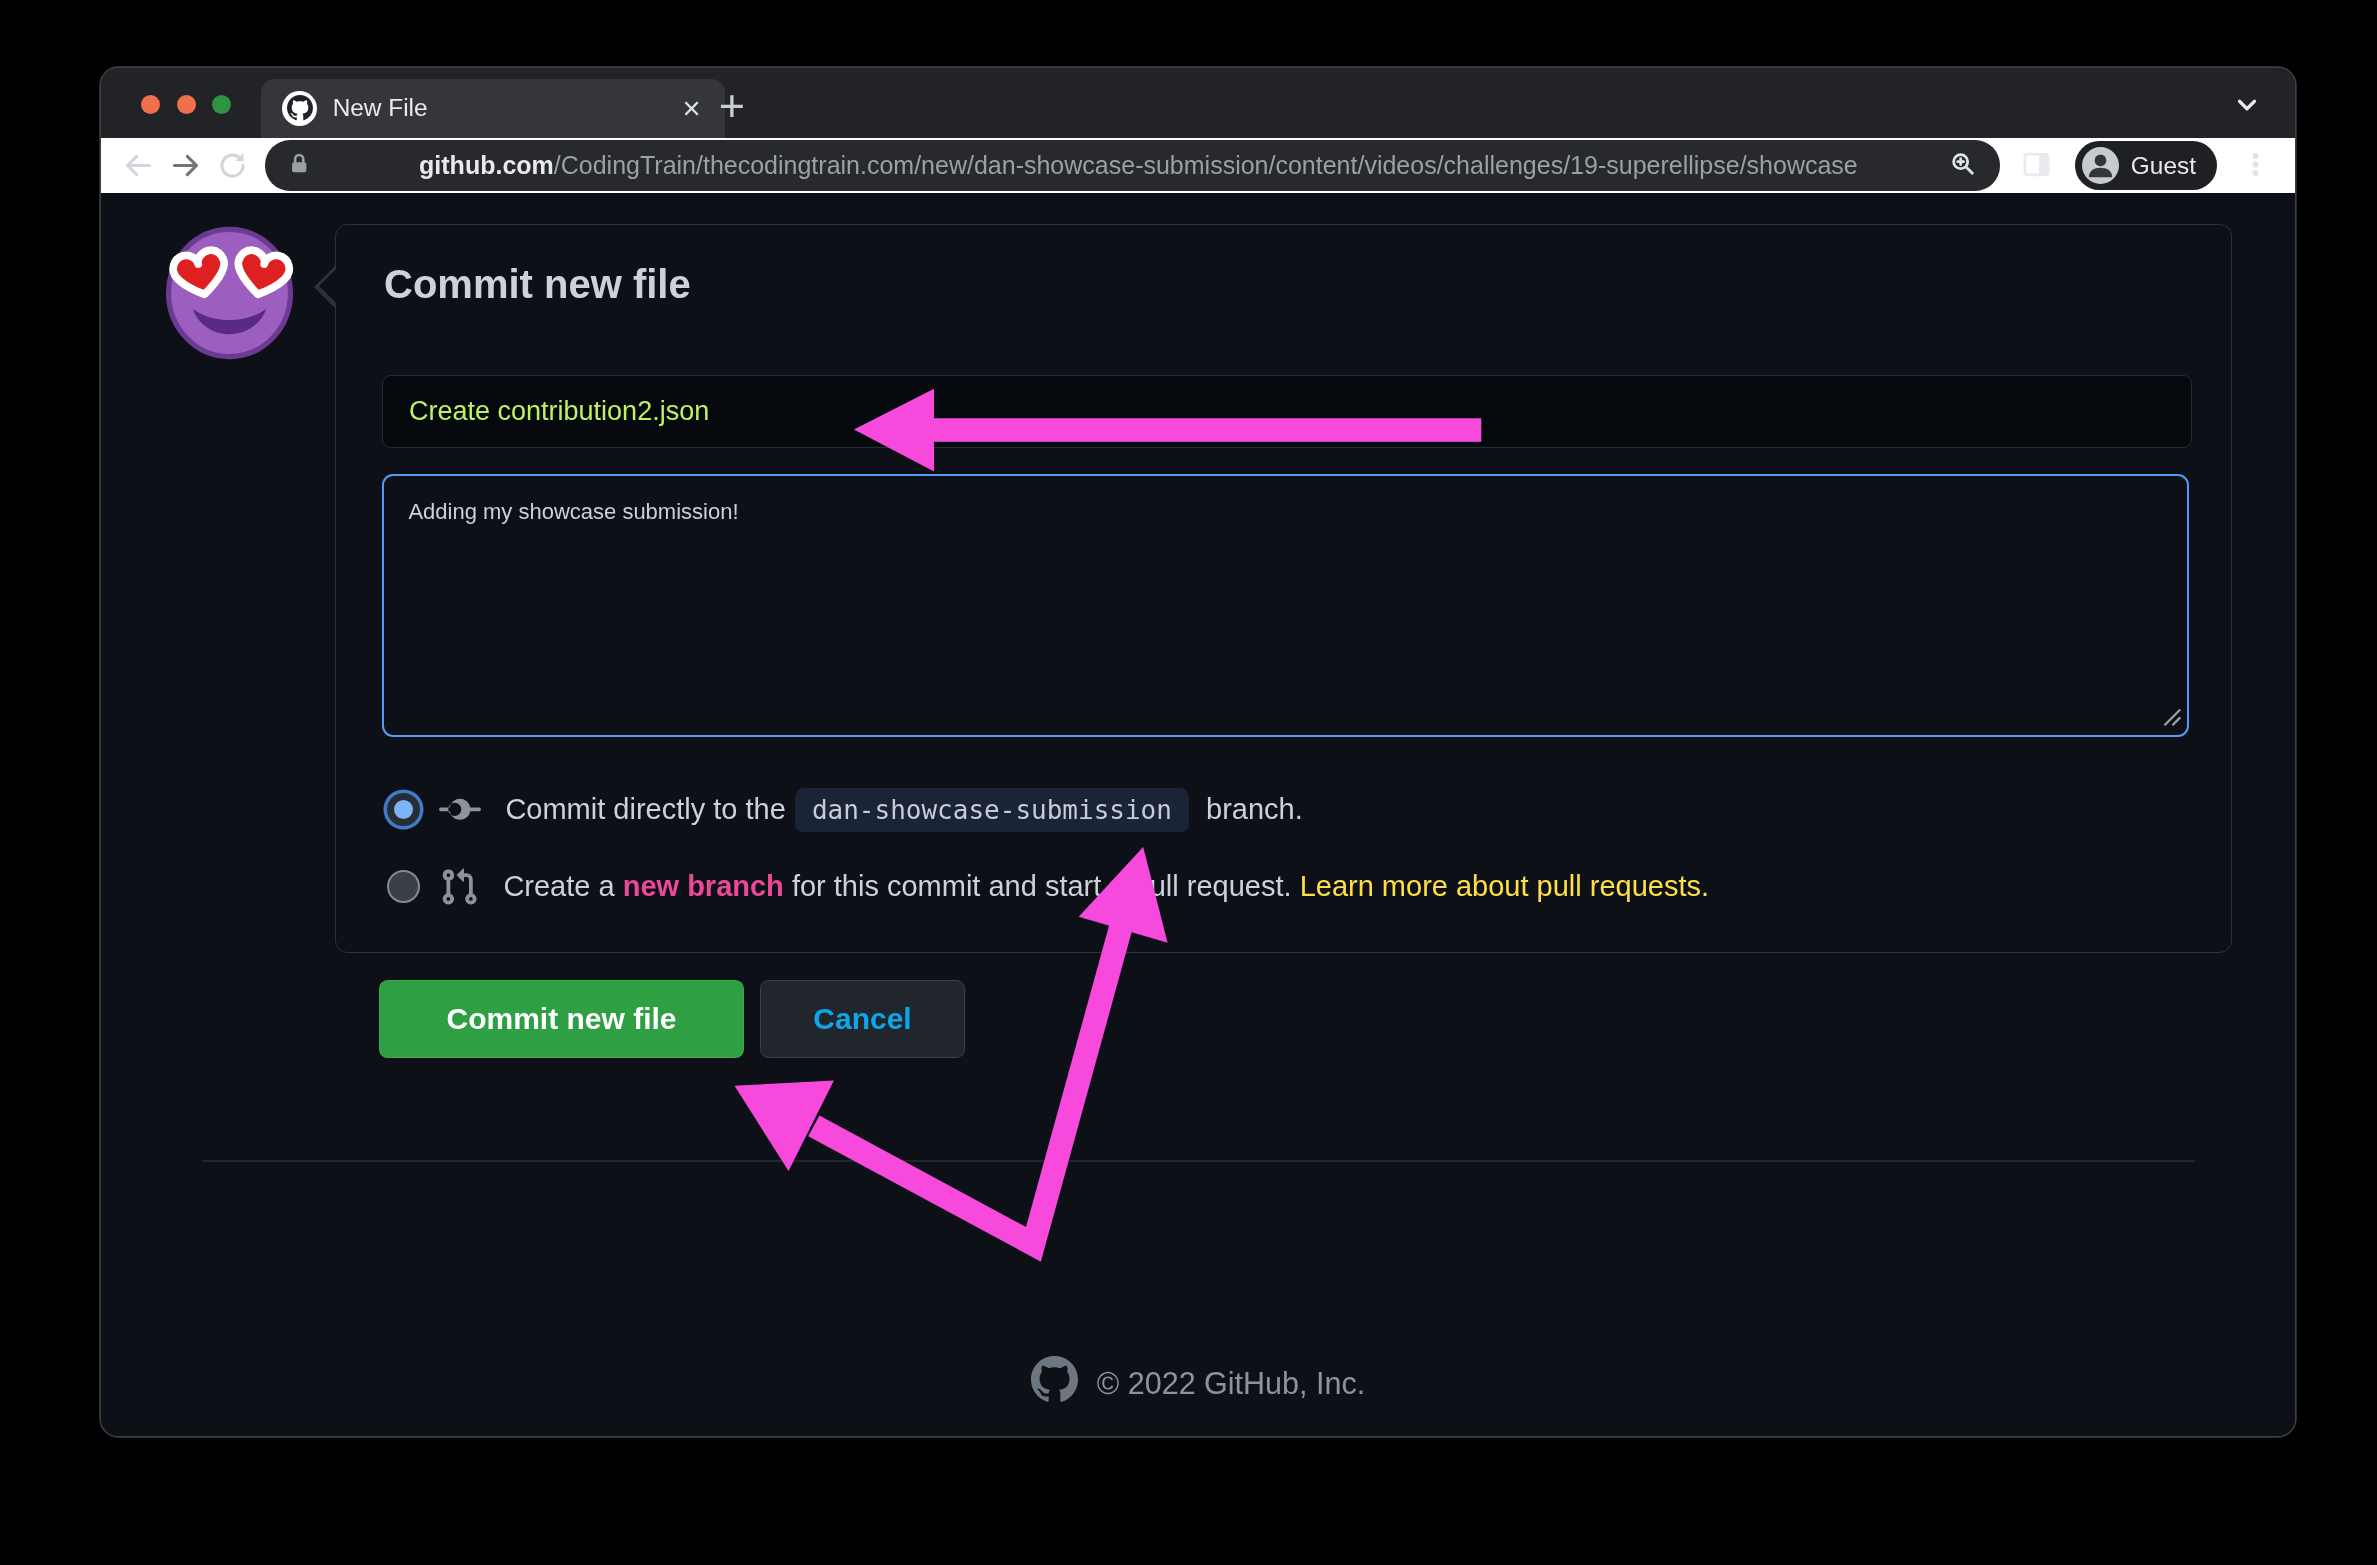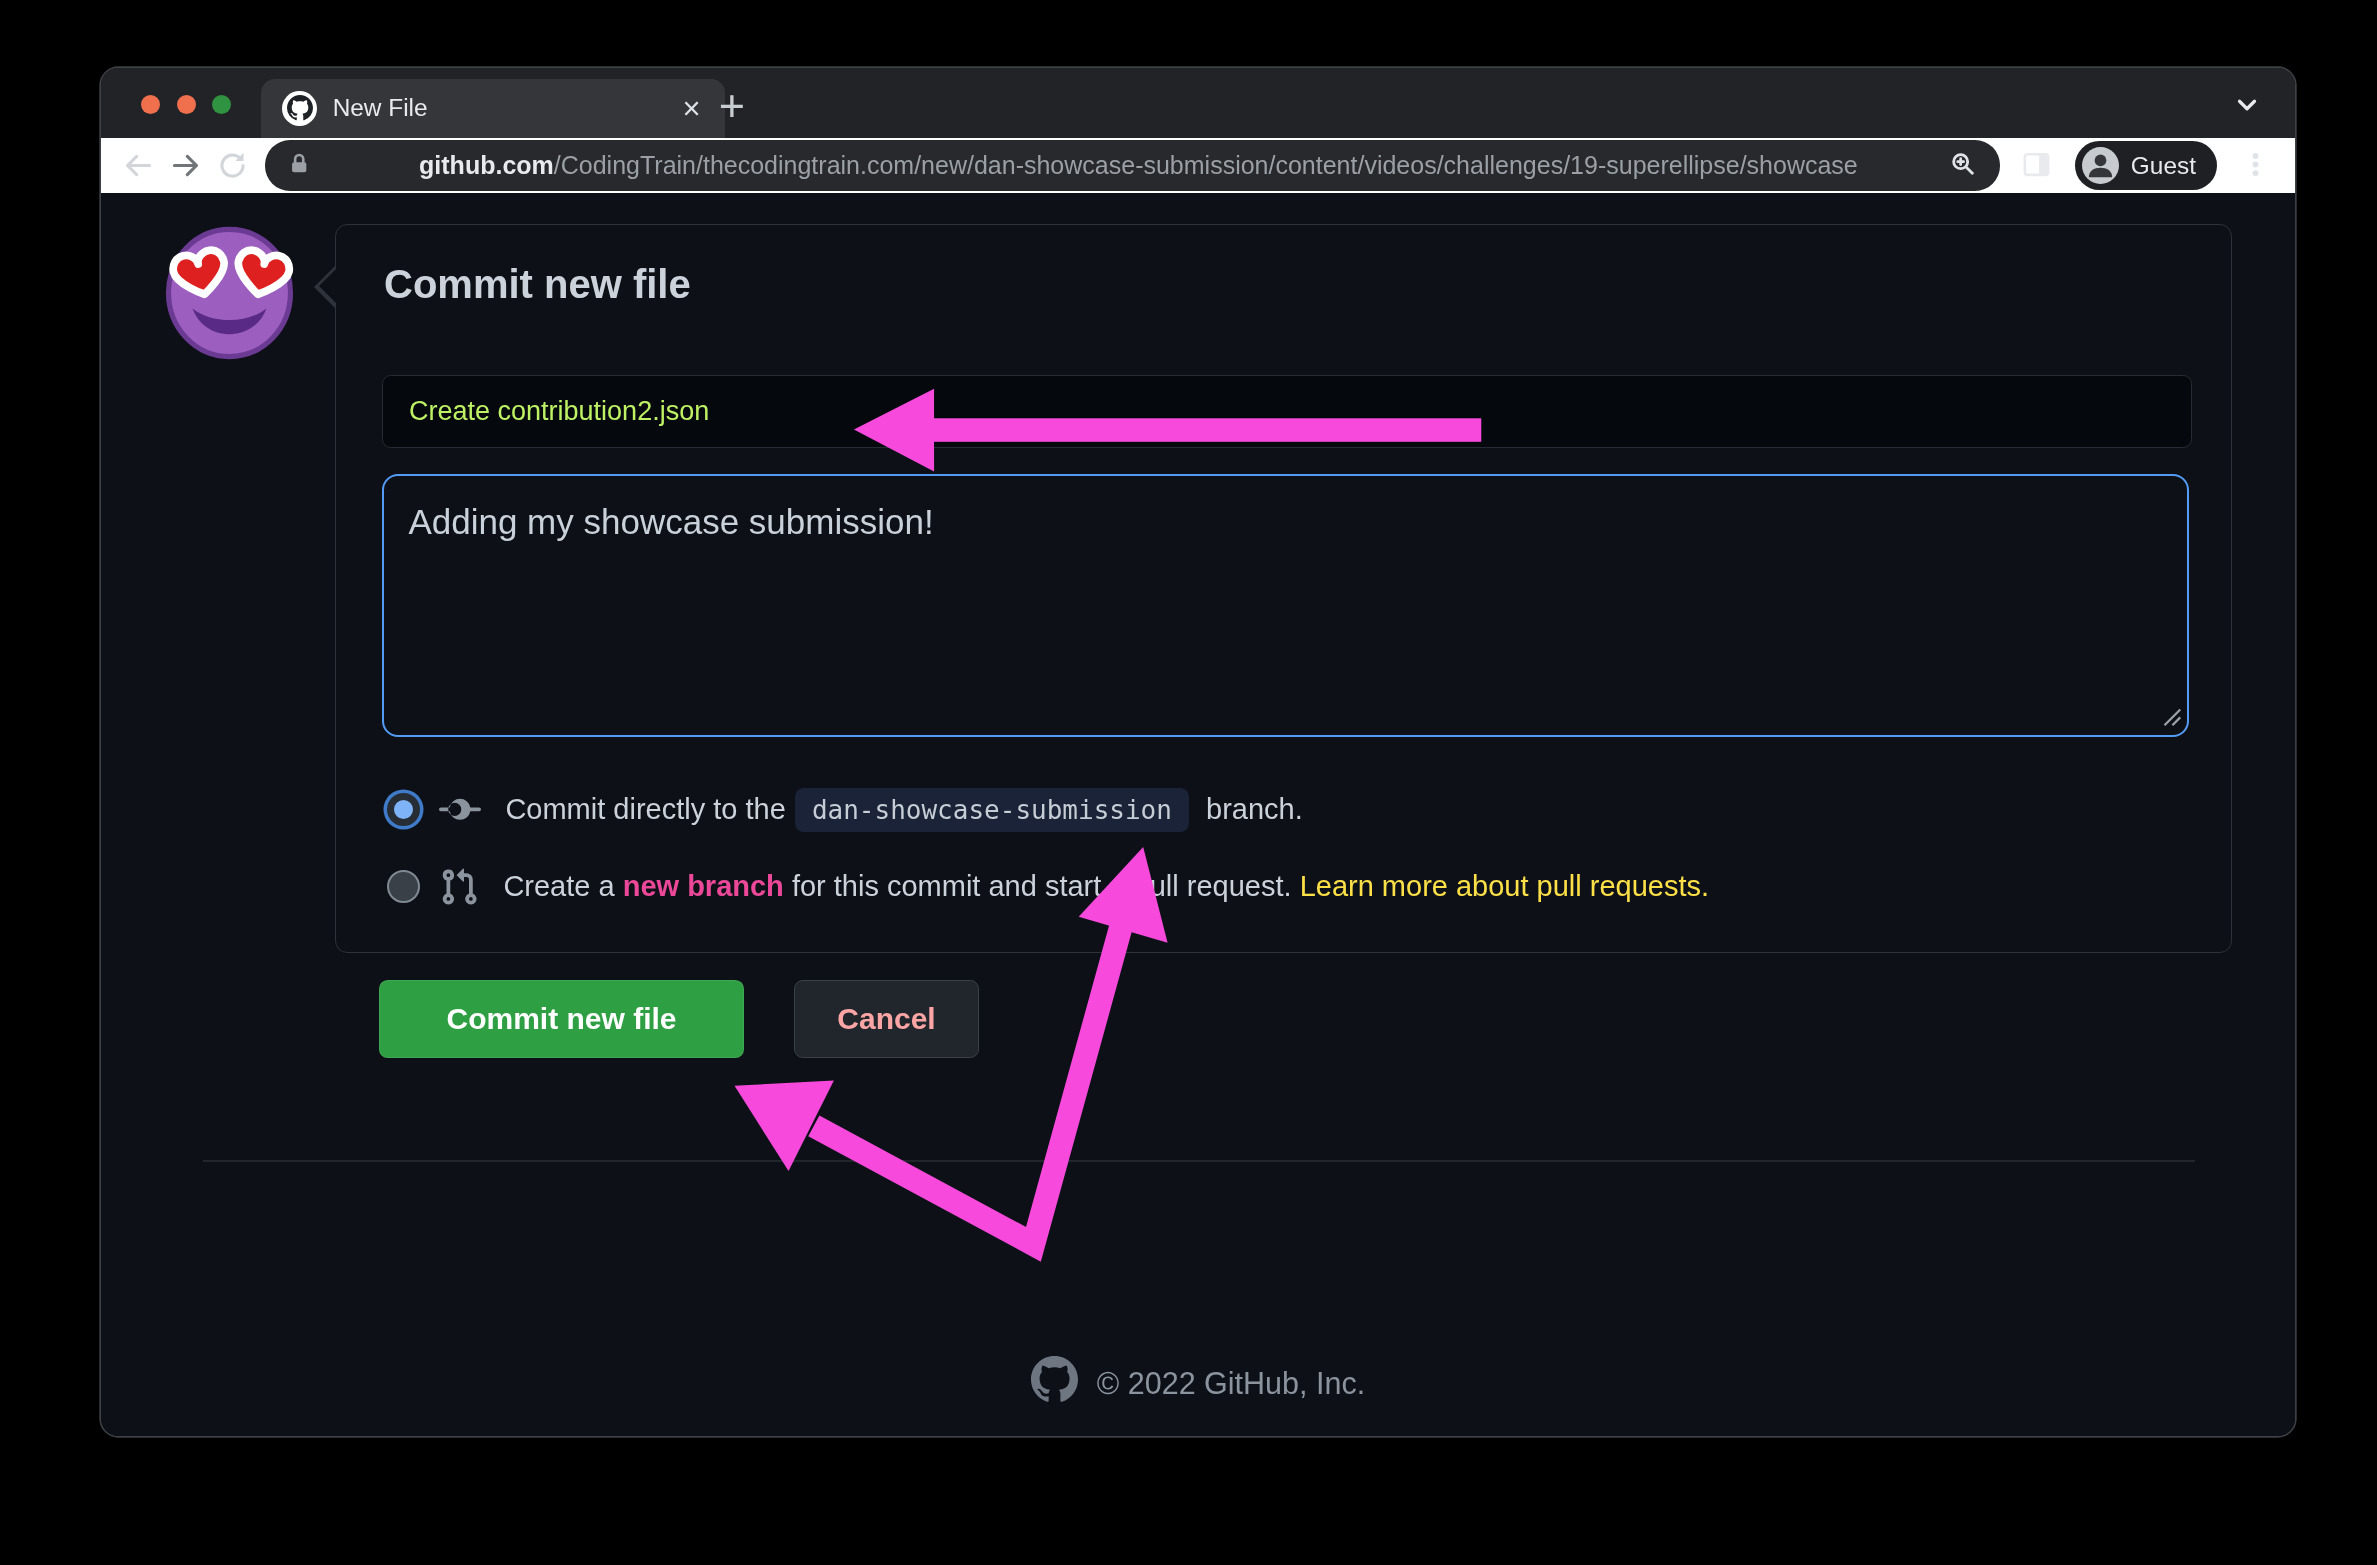--- a/index.html
+++ b/index.html
@@ -50,42 +50,42 @@
   .caret-inner { position:absolute; left:-17.4px; top:44px; width:0; height:0;
                  border:17.4px solid transparent; border-right:17.4px solid #0d1117; border-left:0; }
 
   .heading { position:absolute; left:48px; top:37px; font-size:40px; font-weight:600; color:#ccd2da; }
 
   .title-input { position:absolute; left:46px; top:150px; width:1810px; height:73px;
                  background:#05080d; border:1.7px solid #262c34; border-radius:8.7px;
                  color:#bef264; font-size:27px; padding:0 26px; font-family:"Liberation Sans",sans-serif; outline:none; }
 
   .desc-wrap { position:absolute; left:46px; top:249px; width:1807px; height:263px; }
-  .desc-area { width:100%; height:100%; background:#0d1117; border:2.6px solid #539bf5; border-radius:16px;
-               color:#c9d1d9; font-size:35px; padding:21px 24.4px; resize:none; outline:none;
+  .desc-area { width:100%; height:100%; background:#0d1117; border:2.6px solid #539bf5; border-radius:11px;
+               color:#c9d1d9; font-size:22px; padding:21px 24.4px; resize:none; outline:none;
                font-family:"Liberation Sans",sans-serif; line-height:1.4; }
   .grip { position:absolute; right:7px; bottom:7px; }
 
   .radio-row { position:absolute; display:flex; align-items:center; font-size:29px; color:#ccd2da; }
   .row1 { left:51px; top:556px; height:58px; }
   .row2 { left:51px; top:633px; height:58px; }
   .radio-on { width:33px; height:33px; border-radius:50%; background:#7fb3f7; border:7px solid #272d35;
               box-shadow:0 0 0 3.5px #3f7bc8; flex:none; }
   .radio-off { width:33px; height:33px; border-radius:50%; background:#3a4047; border:2.6px solid #818a94; flex:none; }
   .row-icon { margin:0 24.4px 0 19px; display:grid; place-items:center; flex:none; color:#8b949e; }
   .lbl { white-space:pre-wrap; }
   .branch-pill { display:inline-block; font-family:"DejaVu Sans Mono",monospace; font-size:26px;
                  background:#1a2338; border-radius:8.7px; padding:7px 17.4px; color:#c6cdd5; margin:0 8.7px; }
   .bold { font-weight:700; color:#ec4899; }
   .link { color:#fde047; text-decoration:none; }
 
   .btn { position:absolute; top:787px; height:78px; border-radius:8.7px; font-size:30px; font-weight:600;
          display:grid; place-items:center; font-family:"Liberation Sans",sans-serif; }
   .btn-commit { left:278px; width:365px; background:#2ea043; color:#fff; border:1.7px solid rgba(255,255,255,.08); }
-  .btn-cancel { left:693px; width:185px; background:#21262d; color:#fca5a5; border:1.7px solid #3b4149; }
+  .btn-cancel { left:659px; width:205px; background:#21262d; color:#0ea5e9; border:1.7px solid #3b4149; }
 
   .divider { position:absolute; left:102px; top:967px; width:1992px; height:1.7px; background:#21262d; }
 
   .footer-links { position:absolute; left:0; top:1082px; width:100%; text-align:center; font-size:29px; }
   .footer-links a { color:#539bf5; text-decoration:none; margin:0 23.5px; }
   .footer-copy { position:absolute; left:0; top:1163px; width:100%; display:flex; justify-content:center;
                  align-items:center; gap:19px; color:#8b949e; font-size:30.5px; }
 
   
   .arrows { position:absolute; left:0; top:0; width:2377px; height:1565px; pointer-events:none; z-index:50; }

